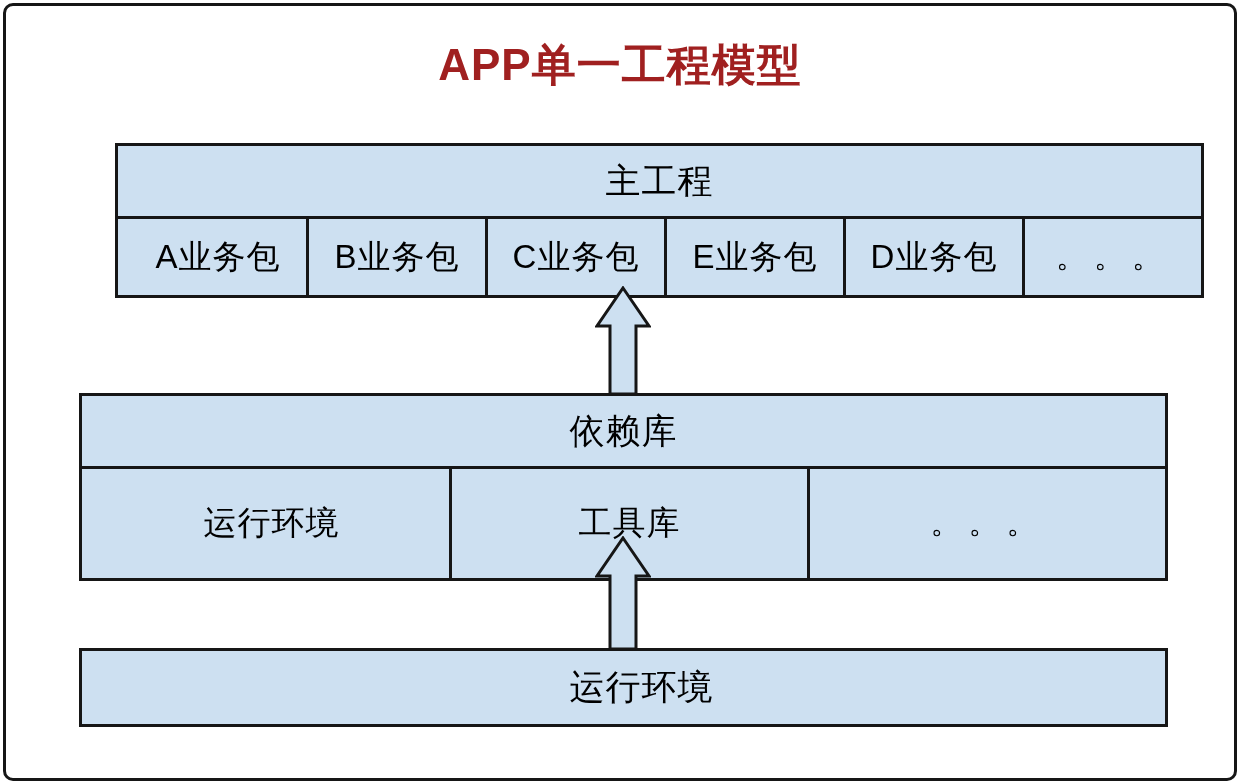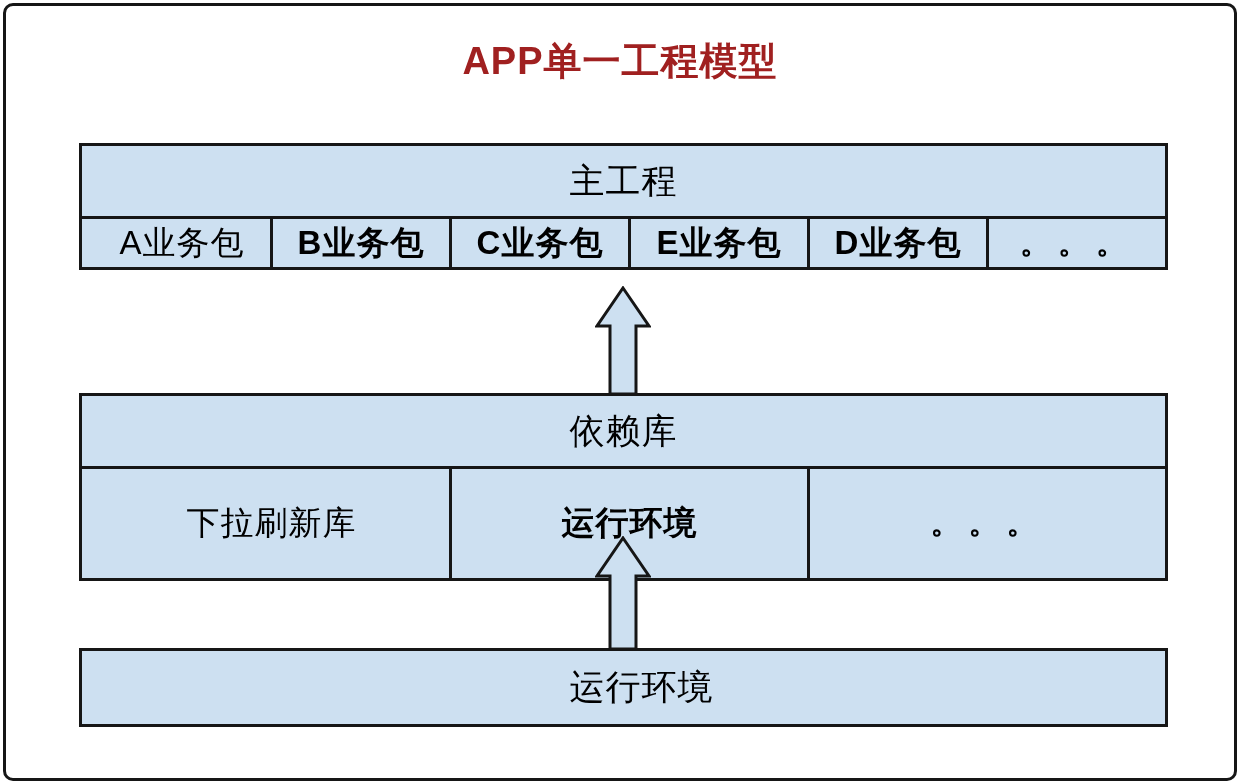--- a/index.html
+++ b/index.html
@@ -22,35 +22,35 @@
     margin: 3px;
     border: 3px solid var(--box-border);
     border-radius: 10px;
     background: var(--background);
     overflow: hidden;
   }
   .diagram-title {
     position: absolute;
     left: 0; top: 30px; width: 100%;
     text-align: center;
-    font-size: 38px;
+    font-size: 44px;
     font-weight: 600;
     letter-spacing: 1px;
     color: var(--title-text);
   }
   .layer-block {
     position: absolute;
     left: 73px;               
     width: 1089px;
     border: 3px solid var(--box-border);
     background: var(--box-fill);
     display: flex;
     flex-direction: column;
   }
-  .block-main { top: 137px; height: 127px; }   
+  .block-main { top: 137px; height: 155px; margin-left: 36px; }   
   .block-deps { top: 387px; height: 188px; }   
   .block-runtime { top: 642px; height: 79px; } 
 
   .layer-header {
     flex: 0 0 73px;
     display: flex;
     align-items: center;
     justify-content: center;
     font-size: 35px;
     font-weight: 500;
@@ -70,21 +70,21 @@
     flex: 1 1 0;
     display: flex;
     align-items: center;
     justify-content: center;
     font-size: 33px;
     font-weight: 500;
     letter-spacing: 1px;
     white-space: nowrap;
     overflow: hidden;
   }
-  .cell + .cell { border-left: 3px solid var(--box-border); font-weight: bold; }
+  .cell + .cell { border-left: 3px solid var(--box-border); }
   .cell.dots { font-size: 30px; letter-spacing: 8px; }
 
   .up-arrow {
     position: absolute;
     left: 589px;  
     display: block;
   }
   .arrow-1 { top: 280px; }  
   .arrow-2 { top: 530px; }  
 </style>
@@ -107,22 +107,22 @@
     </div>
   </div>
 
   <svg class="up-arrow arrow-1" width="56" height="110" viewBox="0 0 56 110">
     <polygon points="28,2 54,40 41,40 41,108 15,108 15,40 2,40" fill="var(--box-fill)" stroke="var(--box-border)" stroke-width="3"></polygon>
   </svg>
 
   <div class="layer-block block-deps">
     <div class="layer-header">依赖库</div>
     <div class="cell-row">
-      <div class="cell">下拉刷新库</div>
       <div class="cell">运行环境</div>
+      <div class="cell">工具库</div>
       <div class="cell dots">。。。</div>
     </div>
   </div>
 
   <svg class="up-arrow arrow-2" width="56" height="115" viewBox="0 0 56 115">
     <polygon points="28,2 54,40 41,40 41,113 15,113 15,40 2,40" fill="var(--box-fill)" stroke="var(--box-border)" stroke-width="3"></polygon>
   </svg>
 
   <div class="layer-block block-runtime">
     <div class="layer-header">运行环境</div>

